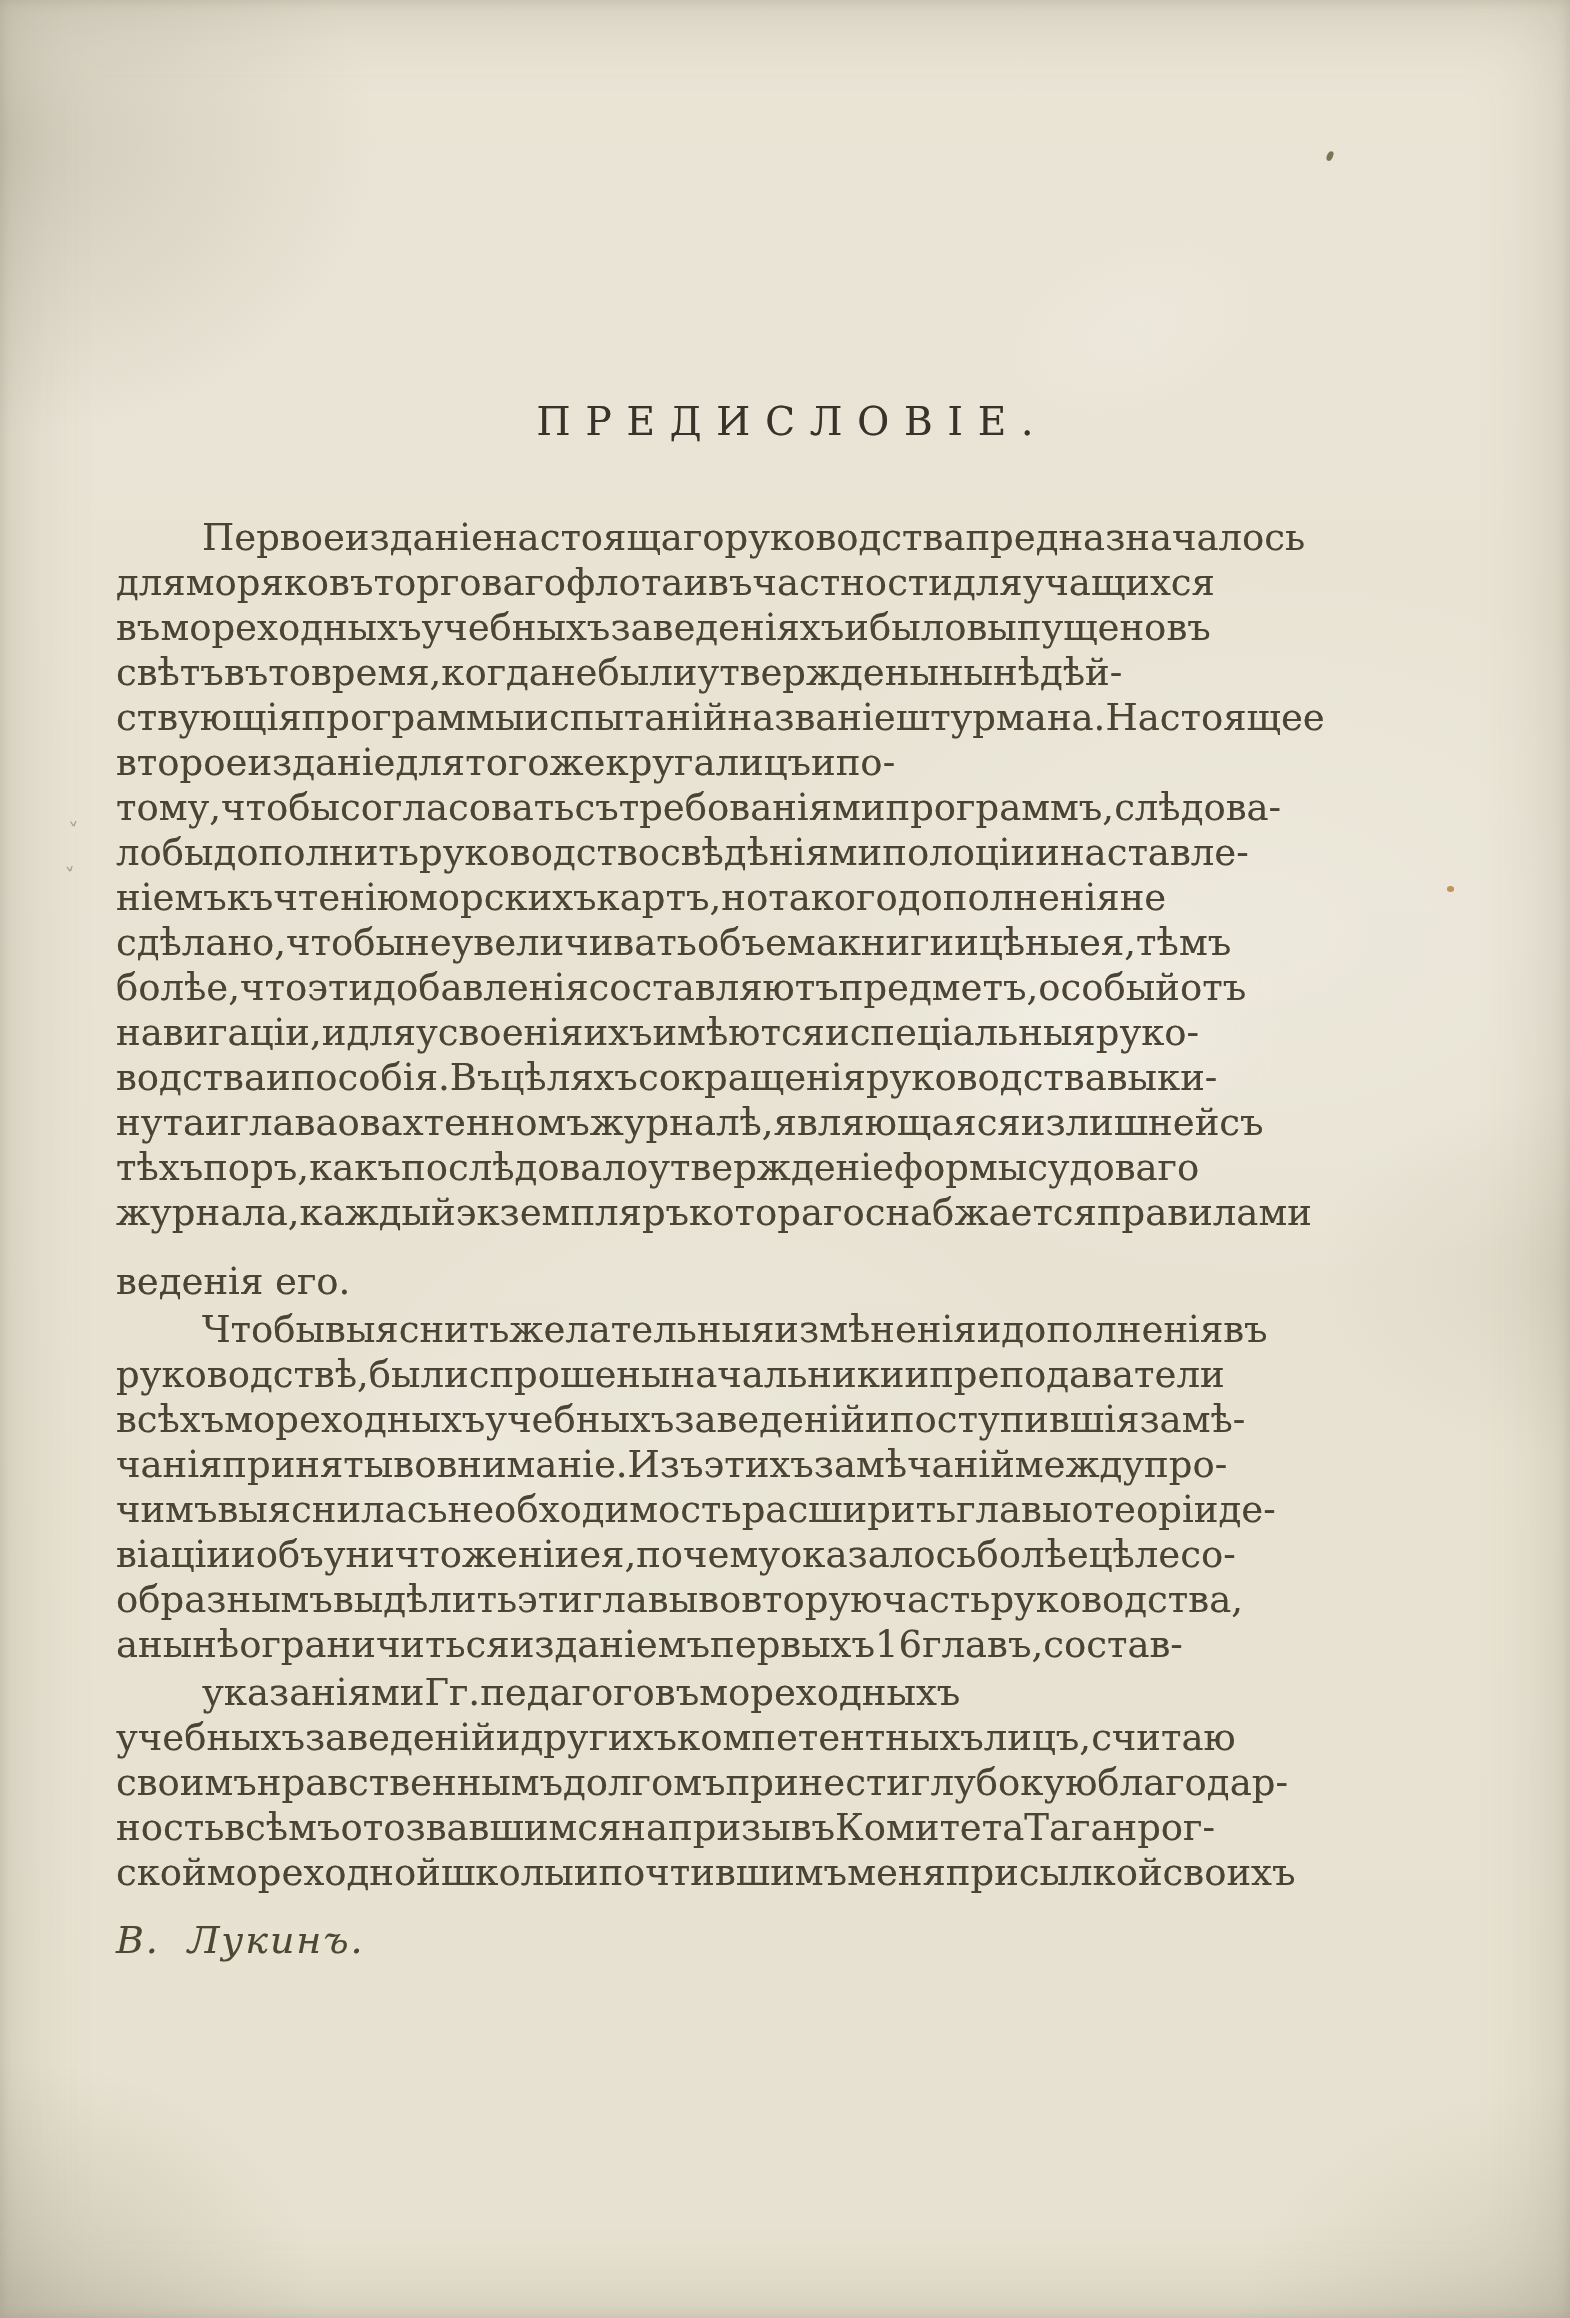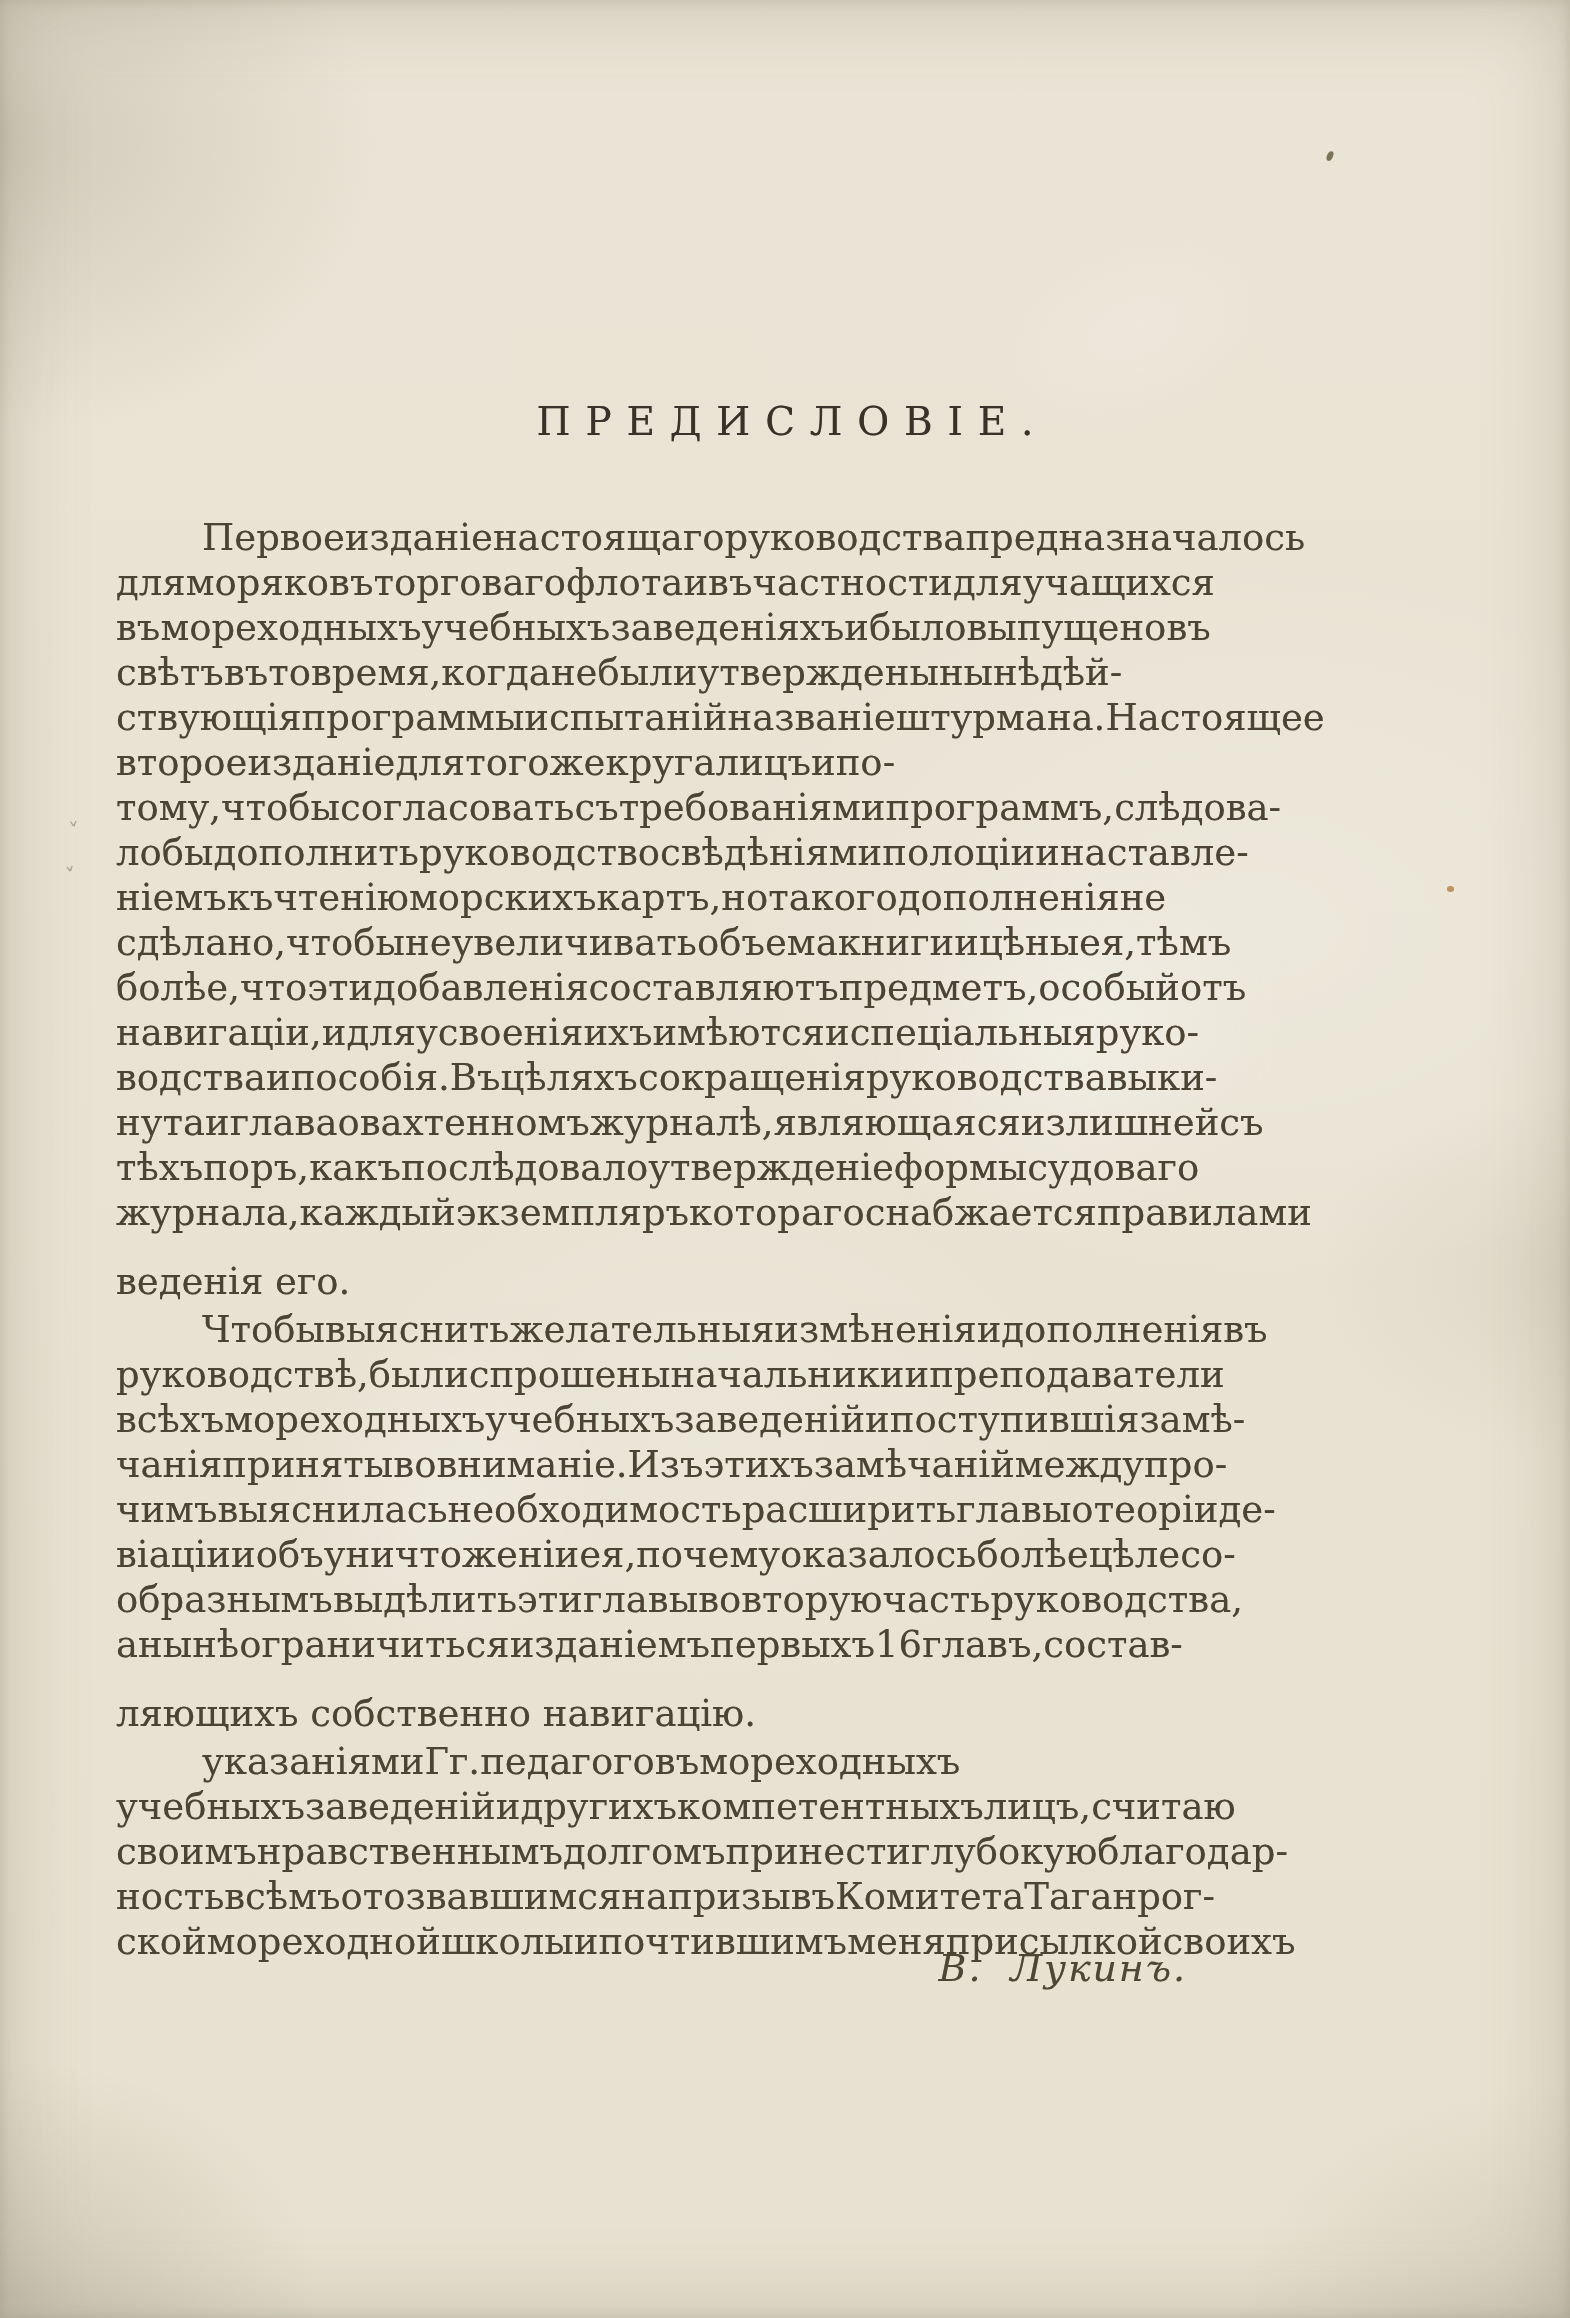--- a/index.html
+++ b/index.html
@@ -74,28 +74,26 @@
   .line.indent { padding-left: 86px; }
   .line.short { display: block; margin-top: 24px; }
 
   .signature {
     position: absolute;
     left: 116px;
     top: 1918px;
     width: 1310px;
     padding-right: 239px;
     box-sizing: border-box;
-    text-align: right;
     font-size: 38px;
     font-style: italic;
     letter-spacing: 0.05em;
     color: #4e4735;
     white-space: pre;
     text-shadow: 0 0 0.6px rgba(78,71,53,0.35);
-    margin-top: 28px;
   }
 
   .imprint {
     position: absolute;
     left: 120px;
     top: 2029px;
     font-size: 34px;
     color: #4b4434;
     white-space: pre;
     text-shadow: 0 0 0.6px rgba(75,68,52,0.35);
@@ -376,21 +374,20 @@
         <div class="line">
           <span>а</span>
           <span>нынѣ</span>
           <span>ограничиться</span>
           <span>изданіемъ</span>
           <span>первыхъ</span>
           <span>16</span>
           <span>главъ,</span>
           <span>состав-</span>
         </div>
-        <div class="line short">ляющихъ собственно навигацію.</div>
       </div>
       <div class="para">
         <div class="line indent">
           <span>указаніями</span>
           <span>Гг.</span>
           <span>педагоговъ</span>
           <span>мореходныхъ</span>
         </div>
         <div class="line">
           <span>учебныхъ</span>

